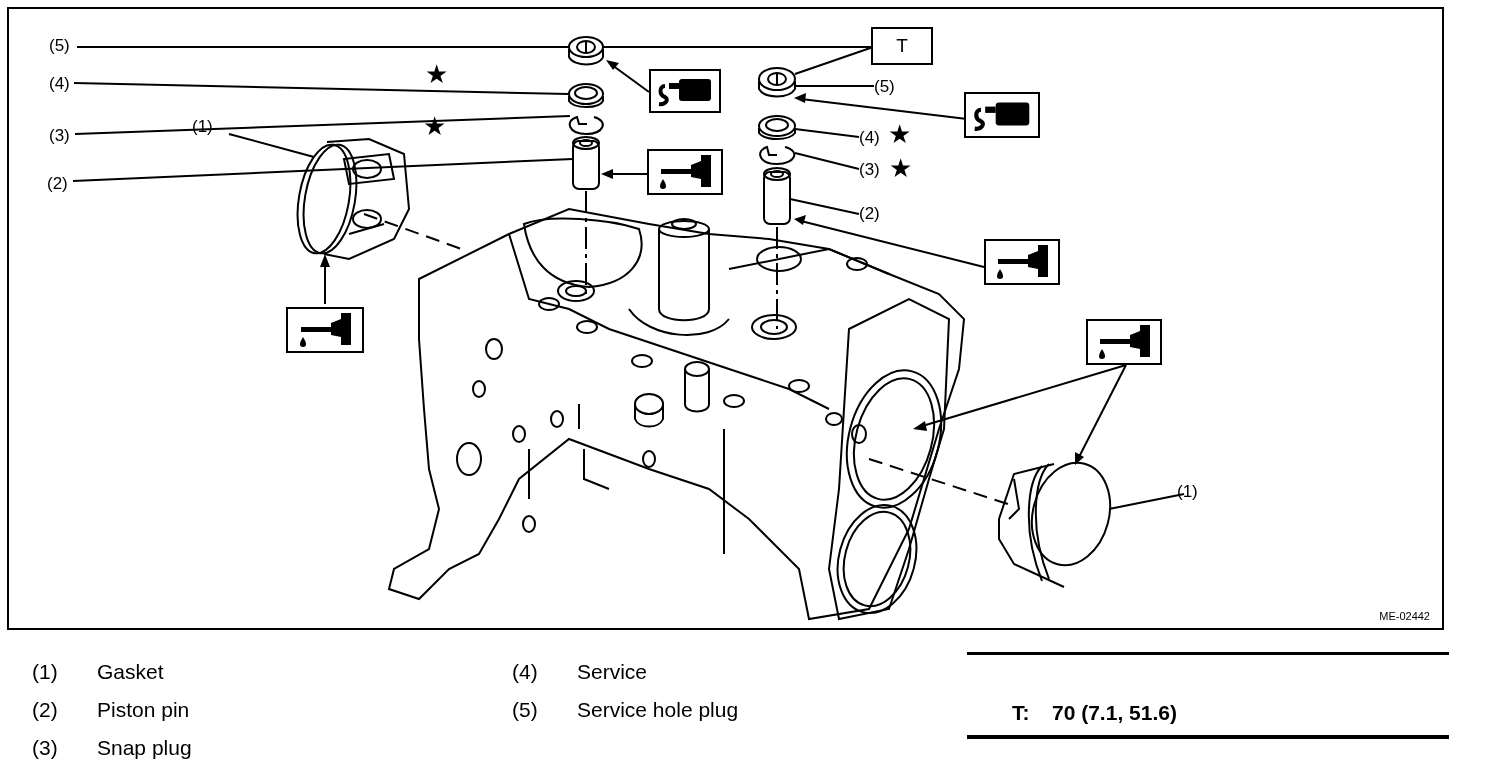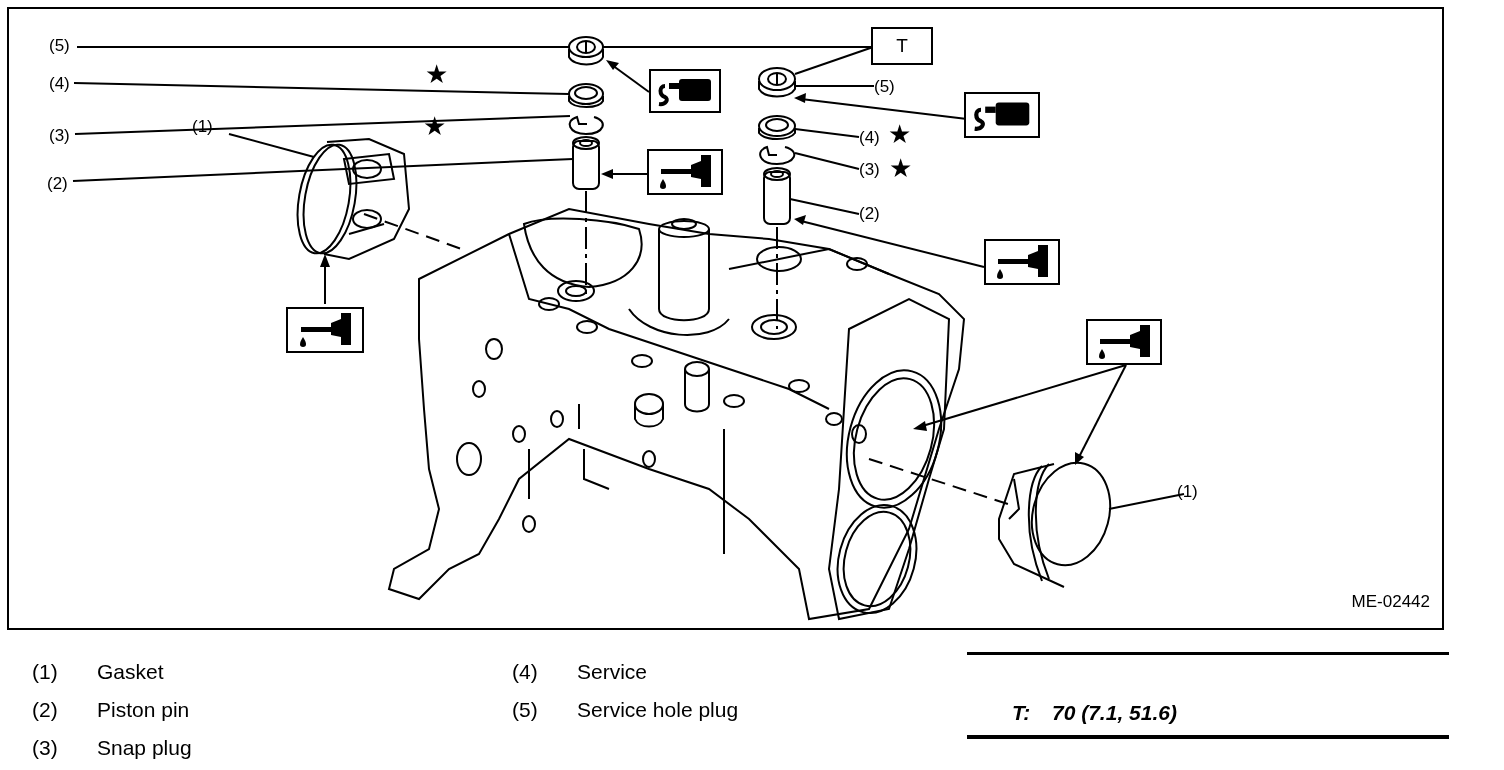--- a/index.html
+++ b/index.html
@@ -1,26 +1,26 @@
 <!DOCTYPE html>
 <html><head>
 <meta charset="utf-8">
 <style>
   html,body{margin:0;padding:0;background:#fff;}
   body{width:1504px;height:770px;position:relative;overflow:hidden;font-family:"Liberation Sans",sans-serif;color:#000;}
   #figure{position:absolute;left:7px;top:7px;width:1437px;height:623px;border:2px solid #000;box-sizing:border-box;}
   #figure svg{position:absolute;left:0;top:0;}
   .lbl{position:absolute;font-size:17px;line-height:17px;white-space:nowrap;}
-  .fig-id{position:absolute;right:12px;bottom:16px;font-size:17px;}
+  .fig-id{position:absolute;right:12px;bottom:6px;font-size:11px;}
   .legend-item{position:absolute;font-size:21px;line-height:24px;}
   .legend-item .num{position:absolute;left:0;}
   .legend-item .txt{position:absolute;left:65px;white-space:nowrap;}
   #torque{position:absolute;left:967px;top:652px;width:482px;height:80px;border-top:3px solid #000;border-bottom:4px solid #000;}
   #torque .h{position:absolute;left:14px;top:8px;font-size:21px;font-weight:bold;font-style:italic;white-space:nowrap;}
-  #torque .v{position:absolute;left:45px;top:46px;font-size:21px;font-weight:bold;font-style:italic;white-space:nowrap;}
+  #torque .v{position:absolute;left:45px;top:46px;font-size:21px;font-weight:bold;white-space:nowrap;}
   #torque .v .code{display:inline-block;width:40px;}
   .star{position:absolute;font-size:26px;line-height:26px;}
   .tbox{position:absolute;border:2px solid #000;background:#fff;font-size:19px;text-align:center;}
 </style>
 </head>
 <body>
 
 <div id="figure">
   <svg width="1437" height="623" viewBox="0 0 1437 623" fill="none" stroke="#000" stroke-width="2">
 

